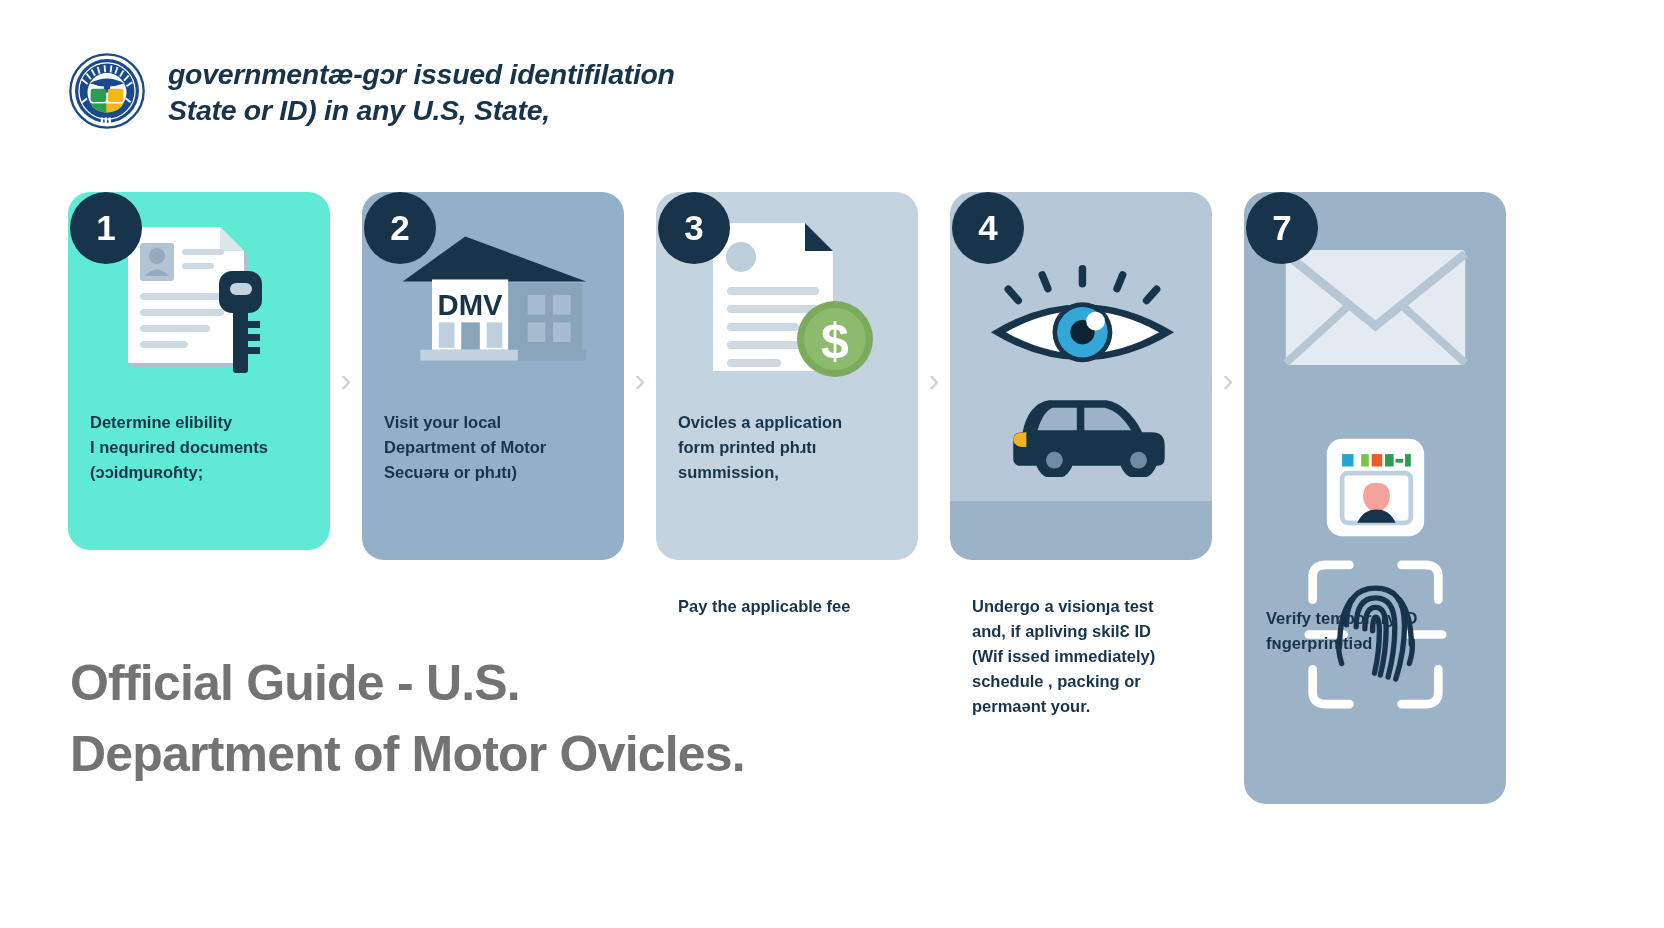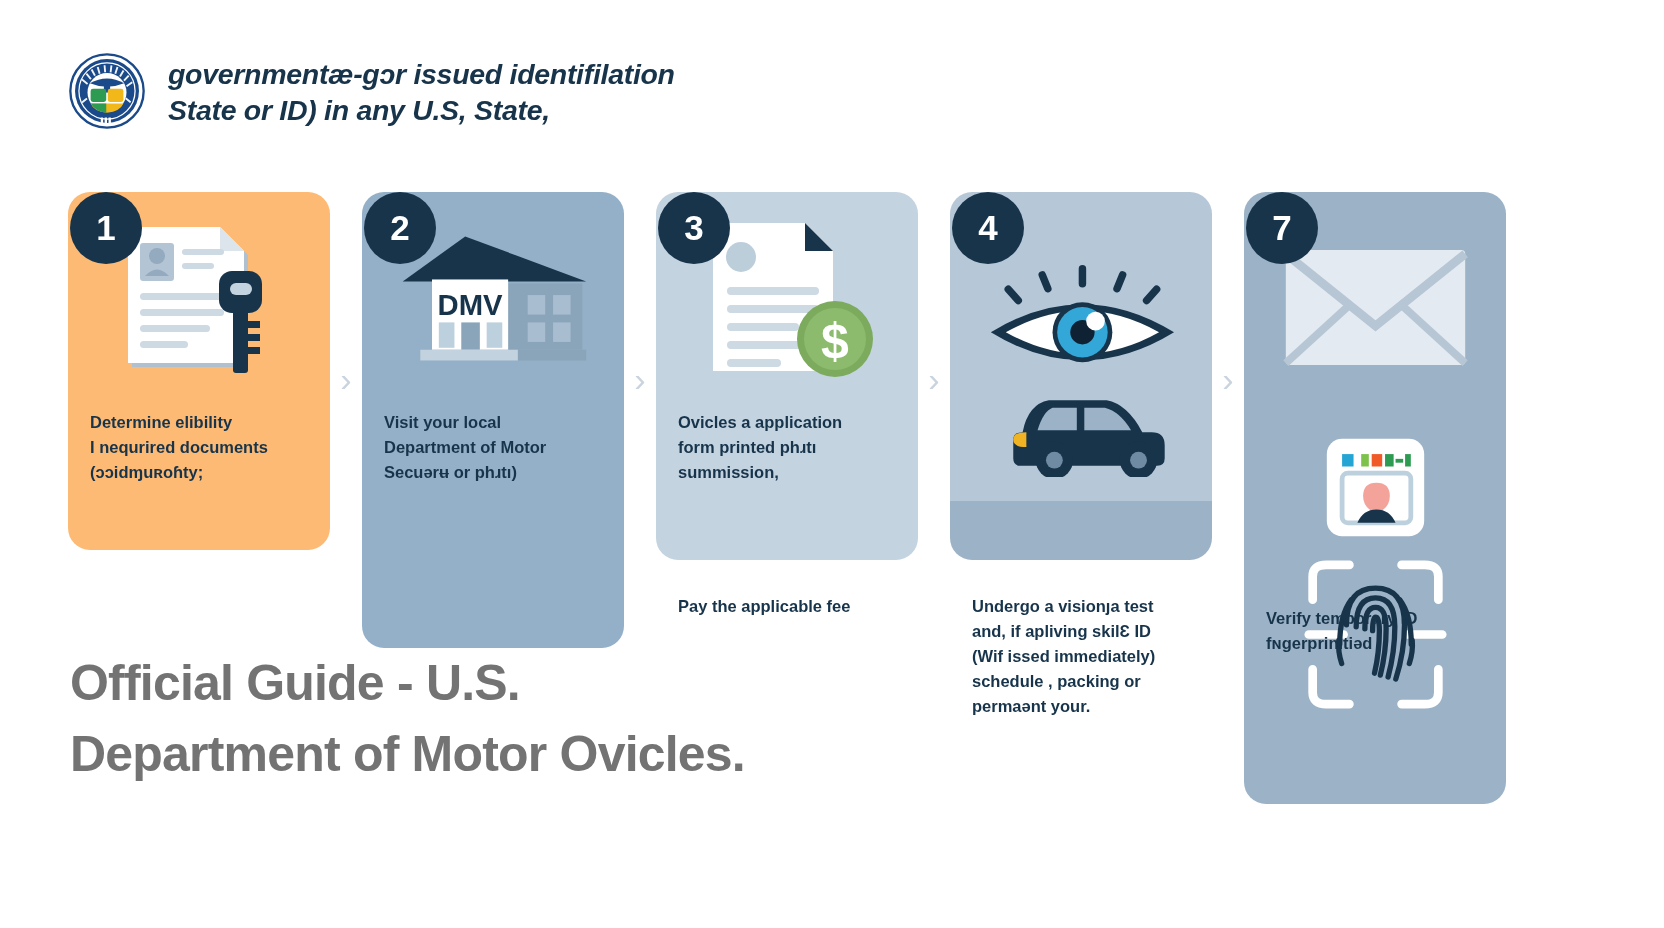--- a/index.html
+++ b/index.html
@@ -168,21 +168,21 @@
     <div>governmentæ-ɡɔr issued identifilation</div>
     <div>State or ID) in any U.S, State,</div>
   </div>
 </div>
 
 <div class="steps">
 
   <div class="step">
     <div class="badge">1</div>
     <div class="card" style="height:358px">
-      <div class="card-inner" style="background:#fdba74">
+      <div class="card-inner" style="background:#5eead4">
         <div class="art">
           <svg viewBox="0 0 190 170" width="190" height="170">
             <path d="M28 18 h92 l24 24 v112 h-116 z" fill="#b0c0ce"></path>
             <path d="M24 14 h92 l24 24 v112 h-116 z" fill="#ffffff"></path>
             <path d="M116 14 l24 24 h-24 z" fill="#dde5ec"></path>
             <rect x="36" y="30" width="34" height="38" rx="3" fill="#b3c5d5"></rect>
             <circle cx="53" cy="43" r="8" fill="#93aabf"></circle>
             <path d="M41 63 q12 -13 24 0 z" fill="#93aabf"></path>
             <rect x="78" y="36" width="42" height="6" rx="3" fill="#cdd9e3"></rect>
             <rect x="78" y="50" width="32" height="6" rx="3" fill="#cdd9e3"></rect>
@@ -206,21 +206,21 @@
           <div>(ɔɔidɱuʀoɦty;</div>
         </div>
       </div>
     </div>
   </div>
 
   <div class="arrow" style="font-size:34px;">›</div>
 
   <div class="step">
     <div class="badge">2</div>
-    <div class="card" style="height:456px">
+    <div class="card" style="height:368px">
       <div class="card-inner" style="background:#93b0c8">
         <div class="art">
           <svg viewBox="0 0 210 150" width="205" height="150">
             <rect x="118" y="60" width="78" height="68" fill="#8aa4ba"></rect>
             <rect x="140" y="72" width="18" height="20" fill="#a8bdcf"></rect>
             <rect x="166" y="72" width="18" height="20" fill="#a8bdcf"></rect>
             <rect x="140" y="100" width="18" height="20" fill="#a8bdcf"></rect>
             <rect x="166" y="100" width="18" height="20" fill="#a8bdcf"></rect>
             <path d="M12 58 L76 12 L200 58 Z" fill="#17344b"></path>
             <rect x="42" y="56" width="78" height="72" fill="#ffffff"></rect>

